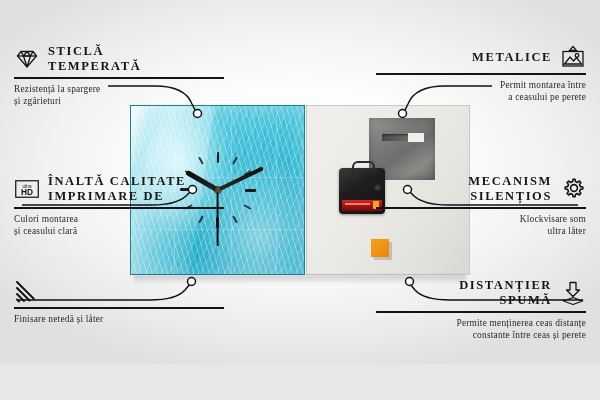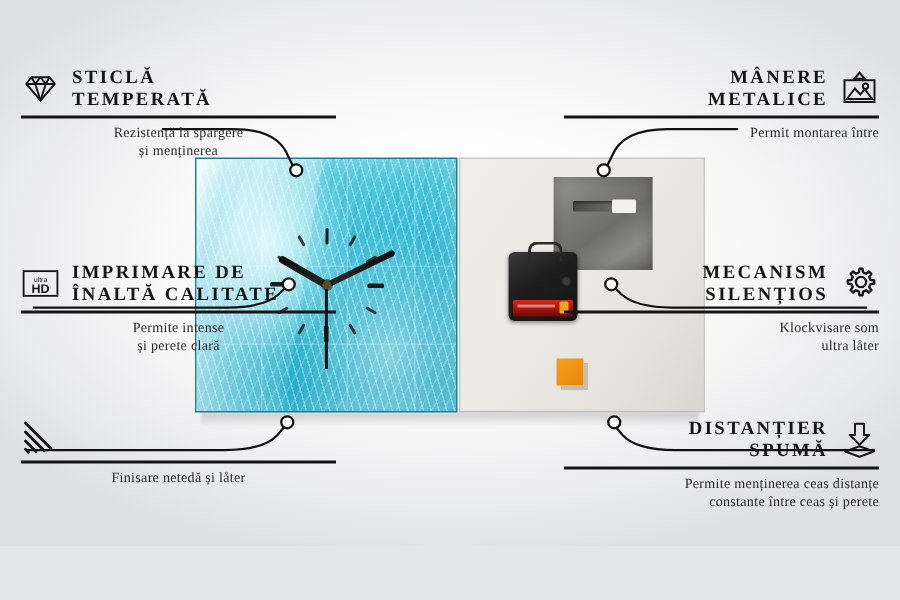--- a/index.html
+++ b/index.html
@@ -127,21 +127,21 @@
     font-weight:bold;font-size:12.5px;letter-spacing:1.6px;color:#161616;
     line-height:15px;text-transform:uppercase;
   }
   .callout .rule{height:1.6px;background:#141414;margin-top:3px;}
   .callout .sub{
     font-family:"Liberation Serif", serif;
     font-size:9.4px;color:#2a2a2a;line-height:12px;margin-top:4px;letter-spacing:.2px;
   }
   .callout.left .head{justify-content:flex-start;}
   .callout.left .title{text-align:left;}
-  .callout.left .sub{text-align:center;}
+  .callout.left .sub{text-align:left;}
   .callout.right .head{justify-content:flex-end;}
   .callout.right .title{text-align:right;}
   .callout.right .sub{text-align:right;}
 
   .ico{width:26px;height:26px;flex:0 0 26px;display:block;}
   .ico svg{display:block;width:26px;height:26px;}
 
   
   #wires{position:absolute;inset:0;width:600px;height:400px;pointer-events:none;}
 
@@ -265,42 +265,42 @@
           </svg>
       </span>
       <span>
         <span class="title" style="display:block">STICLĂ</span>
         <span class="title" style="display:block">TEMPERATĂ</span>
       </span>
     </div>
     <div class="rule"></div>
     <div class="sub">
       <span style="display:block">Rezistență la spargere</span>
-      <span style="display:block">și menținerea</span>
+      <span style="display:block">și zgârieturi</span>
     </div>
   </div>
 
   <div class="callout left" id="c-print">
     <div class="head">
       <span class="ico">
         <svg viewBox="0 0 30 26">
           <rect x="2" y="3.5" width="26" height="19" fill="none" stroke="#141414" stroke-width="1.4"></rect>
           <text x="15" y="12" font-family="Liberation Sans, sans-serif" font-size="5.4" text-anchor="middle" fill="#141414">ultra</text>
           <text x="15" y="20.4" font-family="Liberation Sans, sans-serif" font-size="9.6" font-weight="bold" text-anchor="middle" fill="#141414">HD</text>
         </svg>
       </span>
       <span>
+        <span class="title" style="display:block">ÎNALTĂ CALITATE</span>
         <span class="title" style="display:block">IMPRIMARE DE</span>
-        <span class="title" style="display:block">ÎNALTĂ CALITATE</span>
-      </span>
-    </div>
-    <div class="rule"></div>
-    <div class="sub">
-      <span style="display:block">Permite intense</span>
-      <span style="display:block">și perete clară</span>
+      </span>
+    </div>
+    <div class="rule"></div>
+    <div class="sub">
+      <span style="display:block">Culori montarea</span>
+      <span style="display:block">și ceasului clară</span>
     </div>
   </div>
 
   <div class="callout left" id="c-edges">
     <div class="head">
       <span class="ico">
         <svg viewBox="0 0 26 26">
             <g stroke="#141414" stroke-width="1.9" stroke-linecap="round">
           <path d="M3 4 L20 21"></path>
               <path d="M3 10 L15.5 22.5"></path>
@@ -314,37 +314,37 @@
     </div>
     <div class="rule"></div>
     <div class="sub">
       <span style="display:block">Finisare netedă și låter</span>
     </div>
   </div>
 
   <div class="callout right" id="c-hooks">
     <div class="head">
       <span>
-        <span class="title" style="display:block">MÂNERE</span>
         <span class="title" style="display:block">METALICE</span>
       </span>
       <span class="ico">
         <svg viewBox="0 0 26 26">
             <g fill="none" stroke="#141414" stroke-width="1.3">
           <path d="M13 2.5 L16.5 6.5 L9.5 6.5 Z"></path>
           <rect x="3" y="7.5" width="20" height="14.5"></rect>
           <path d="M4.5 20 L10 13 L13.5 17 L16.5 13.5 L21.5 20 Z"></path>
           <circle cx="17" cy="11.5" r="1.8"></circle>
         </g>
           </svg>
       </span>
     </div>
     <div class="rule"></div>
     <div class="sub">
       <span style="display:block">Permit montarea între</span>
+      <span style="display:block">a ceasului pe perete</span>
     </div>
   </div>
 
   <div class="callout right" id="c-mech">
     <div class="head">
       <span>
         <span class="title" style="display:block">MECANISM</span>
         <span class="title" style="display:block">SILENȚIOS</span>
       </span>
       <span class="ico">

